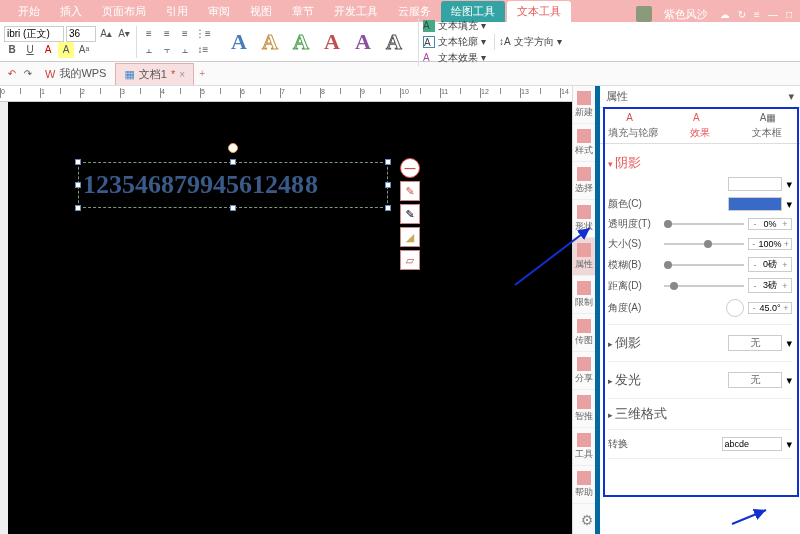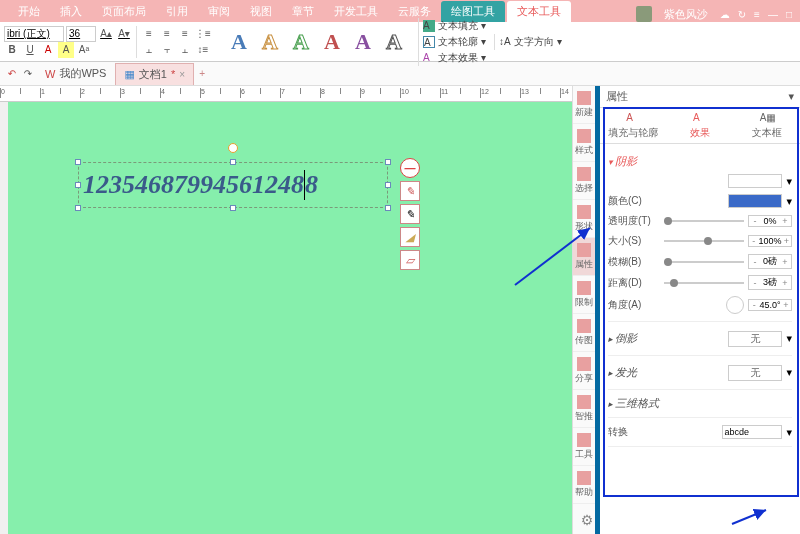--- a/index.html
+++ b/index.html
@@ -34,21 +34,21 @@
 
 .doc-tabs { height: 24px; background: #fafafa; display: flex; align-items: center; padding-left: 4px; border-bottom: 1px solid #ddd; font-size: 11px; }
 .doc-tabs .dtab { padding: 3px 8px; display: flex; align-items: center; gap: 4px; color: #555; border: 1px solid transparent; }
 .doc-tabs .dtab.active { background: #f8e0e0; border: 1px solid #e0b0b0; border-bottom: none; }
 .doc-tabs .dclose { color: #999; font-size: 10px; }
 .doc-tabs .search { margin-left: auto; color: #888; padding-right: 14px; margin-top: 48px; }
 
 .workspace { position: absolute; top: 86px; left: 0; right: 200px; bottom: 0; background: #f0f0f0; }
 .ruler-h { height: 16px; background: #fff; border-bottom: 1px solid #ccc; position: relative; font-size: 8px; color: #666; }
 .ruler-h .tick { position: absolute; top: 2px; border-left: 1px solid #888; height: 6px; }
-.canvas-area { position: absolute; top: 16px; left: 8px; right: 0; bottom: 0; background: #86efac; font-style: italic; }
+.canvas-area { position: absolute; top: 16px; left: 8px; right: 0; bottom: 0; background: #000000; }
 .textbox { position: absolute; top: 60px; left: 70px; width: 310px; height: 46px; border: 1px dashed #7a9a7a; display: flex; align-items: center; padding: 0 4px; }
 .textbox .handle { position: absolute; width: 6px; height: 6px; background: #fff; border: 1px solid #6a8aba; }
 .h-tl{top:-4px;left:-4px}.h-tr{top:-4px;right:-4px}.h-bl{bottom:-4px;left:-4px}.h-br{bottom:-4px;right:-4px}
 .h-tm{top:-4px;left:50%;margin-left:-3px}.h-bm{bottom:-4px;left:50%;margin-left:-3px}
 .h-ml{top:50%;left:-4px;margin-top:-3px}.h-mr{top:50%;right:-4px;margin-top:-3px}
 .rot { position:absolute; top:-20px; left:50%; margin-left:-5px; width:10px; height:10px; border:1px solid #e8a030; border-radius:50%; background:#fff; }
 .big-num { font-size: 26px; font-weight: bold; color: #3a5a8a; font-family: serif; letter-spacing: 0; }
 .float-tools { position: absolute; top: 56px; left: 392px; width: 22px; }
 .float-tools .ft { width: 20px; height: 20px; border: 1px solid #c88; background: #fff; margin-bottom: 3px; display:flex; align-items:center; justify-content:center; font-size:11px; }
 .float-tools .ft.del { border-color:#d44; color:#d44; border-radius:50%; font-weight:bold; }
@@ -62,21 +62,21 @@
 .prop-head { height: 22px; display: flex; align-items: center; padding: 0 6px; color: #555; border-bottom: 1px solid #ddd; }
 .prop-tabs { height: 24px; display: flex; border-bottom: 1px solid #ddd; }
 .prop-tabs .pt { flex: 1; text-align: center; line-height: 24px; color: #666; }
 .prop-tabs .pt.active { color: #e85a5a; border-bottom: 2px solid #e85a5a; }
 .sub-tabs { height: 36px; display: flex; border-bottom: 1px solid #ddd; }
 .sub-tabs .st { flex: 1; display: flex; flex-direction: column; align-items: center; justify-content: center; font-size: 10px; color: #666; }
 .sub-tabs .st .sti { width: 14px; height: 14px; }
 .sub-tabs .st.active { color: #e85a5a; }
 .prop-body { padding: 4px 8px; }
 .sect { padding: 4px 0; border-bottom: 1px solid #eee; }
-.sect-h { color: #e85a5a; font-size: 11px; padding: 2px 0; font-style: italic; }
+.sect-h { color: #e85a5a; font-size: 13px; padding: 2px 0; }
 .sect-h.closed { color: #555; }
 .sect-h::before { content: "▾ "; font-size: 9px; }
 .sect-h.closed::before { content: "▸ "; }
 .prop-row { display: flex; align-items: center; padding: 3px 0; }
 .prop-row .lbl { width: 56px; color: #555; font-size: 10px; }
 .prop-row .ctrl { flex: 1; display: flex; align-items: center; gap: 4px; justify-content: flex-end; }
 .slider { flex:1; height: 2px; background: #ccc; position: relative; }
 .slider .thumb { position: absolute; top: -3px; width: 8px; height: 8px; background: #888; border-radius:50%; }
 .spin { width: 44px; display:flex; align-items:center; border:1px solid #ccc; font-size:9px; }
 .spin .sb { width:12px; text-align:center; color:#888; cursor:pointer; }
@@ -117,21 +117,21 @@
       <span>≡</span>
       <span>—</span>
       <span>□</span>
     </span>
   </div>
 </div>
 
 <div class="ribbon">
   <div class="font-group">
     <div>
-      <div style="display:flex;gap:2px;text-decoration:underline;">
+      <div style="display:flex;gap:2px;">
         <input class="font-sel name" value="ibri (正文)" style="">
         <input class="font-sel size" value="36" style="">
         <button class="btn-sm">A▴</button>
         <button class="btn-sm">A▾</button>
       </div>
       <div class="row2">
         <button class="btn-sm">
             <b>B</b>
           </button>
         <button class="btn-sm">

